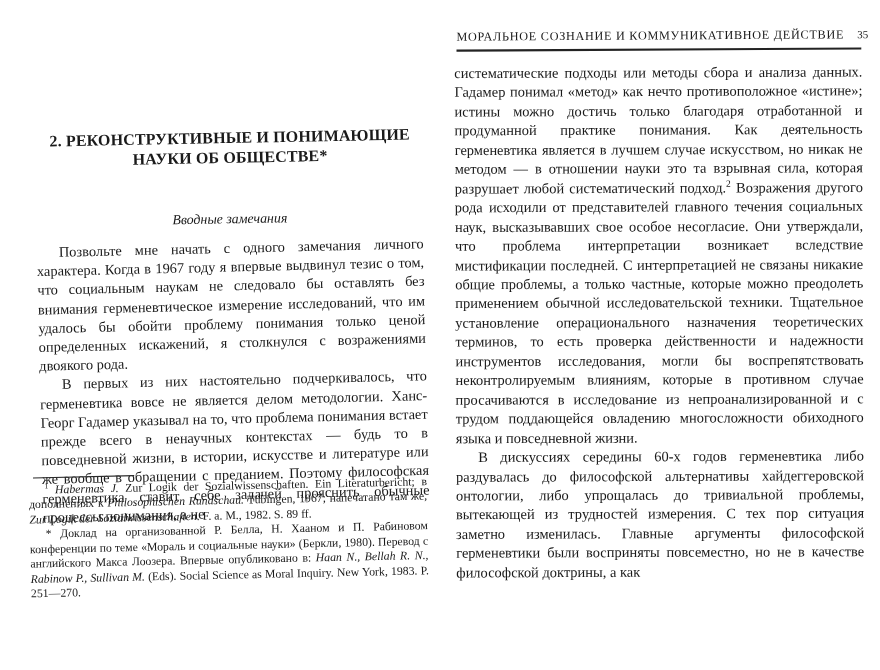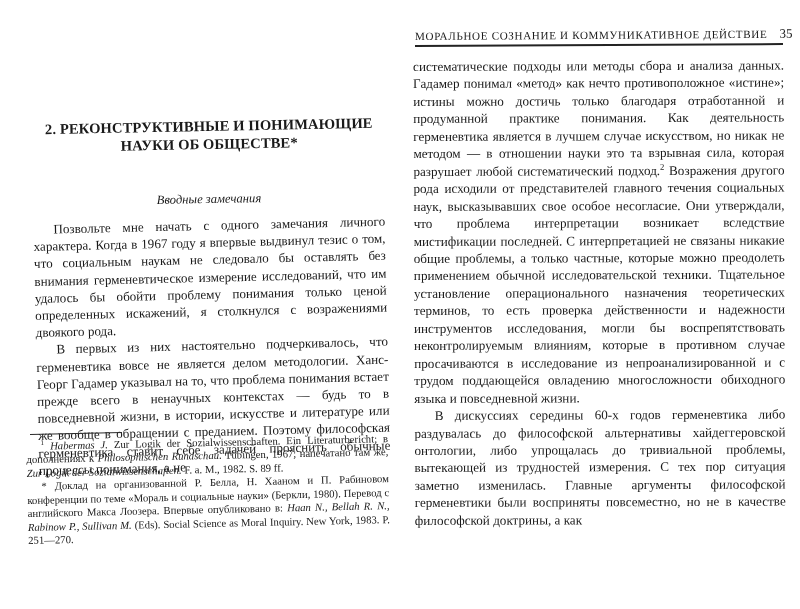--- a/index.html
+++ b/index.html
@@ -121,21 +121,21 @@
     justify-content: space-between;
     transform: rotate(-0.35deg);
     transform-origin: left center;
   }
   .running-head .rh-title {
     font-size: 11.1px;
     letter-spacing: 0.65px;
     white-space: nowrap;
   }
   .running-head .rh-page {
-    font-size: 13px;
+    font-size: 10px;
     margin-left: 12px;
   }
   .head-rule {
     position: absolute;
     left: 20px;
     top: 33px;
     width: 368px;
     height: 1.5px;
     background: #232323;
     transform: rotate(-0.3deg);

